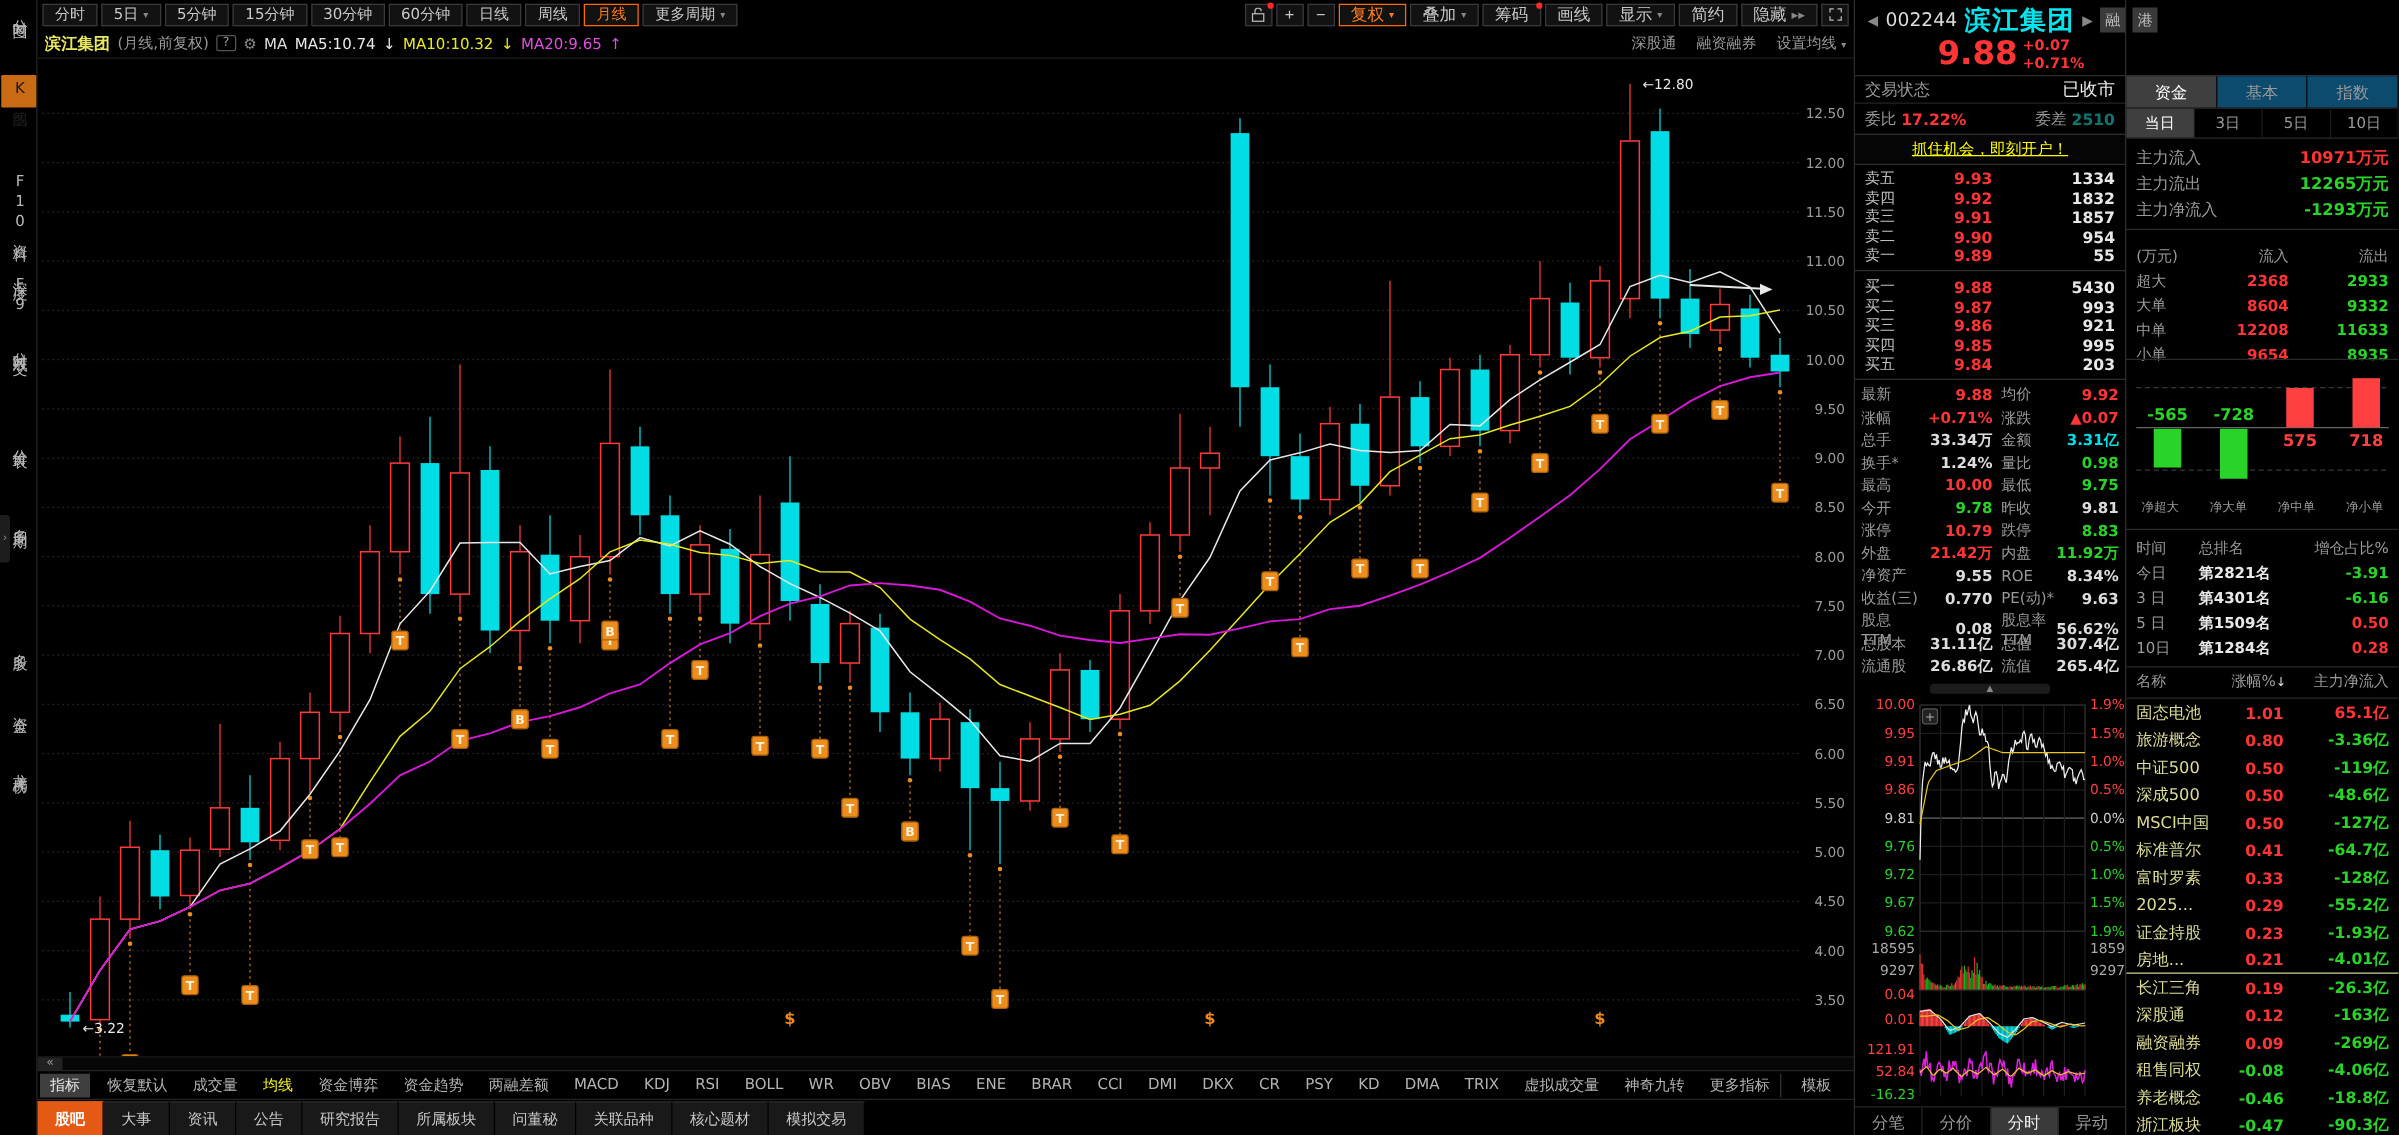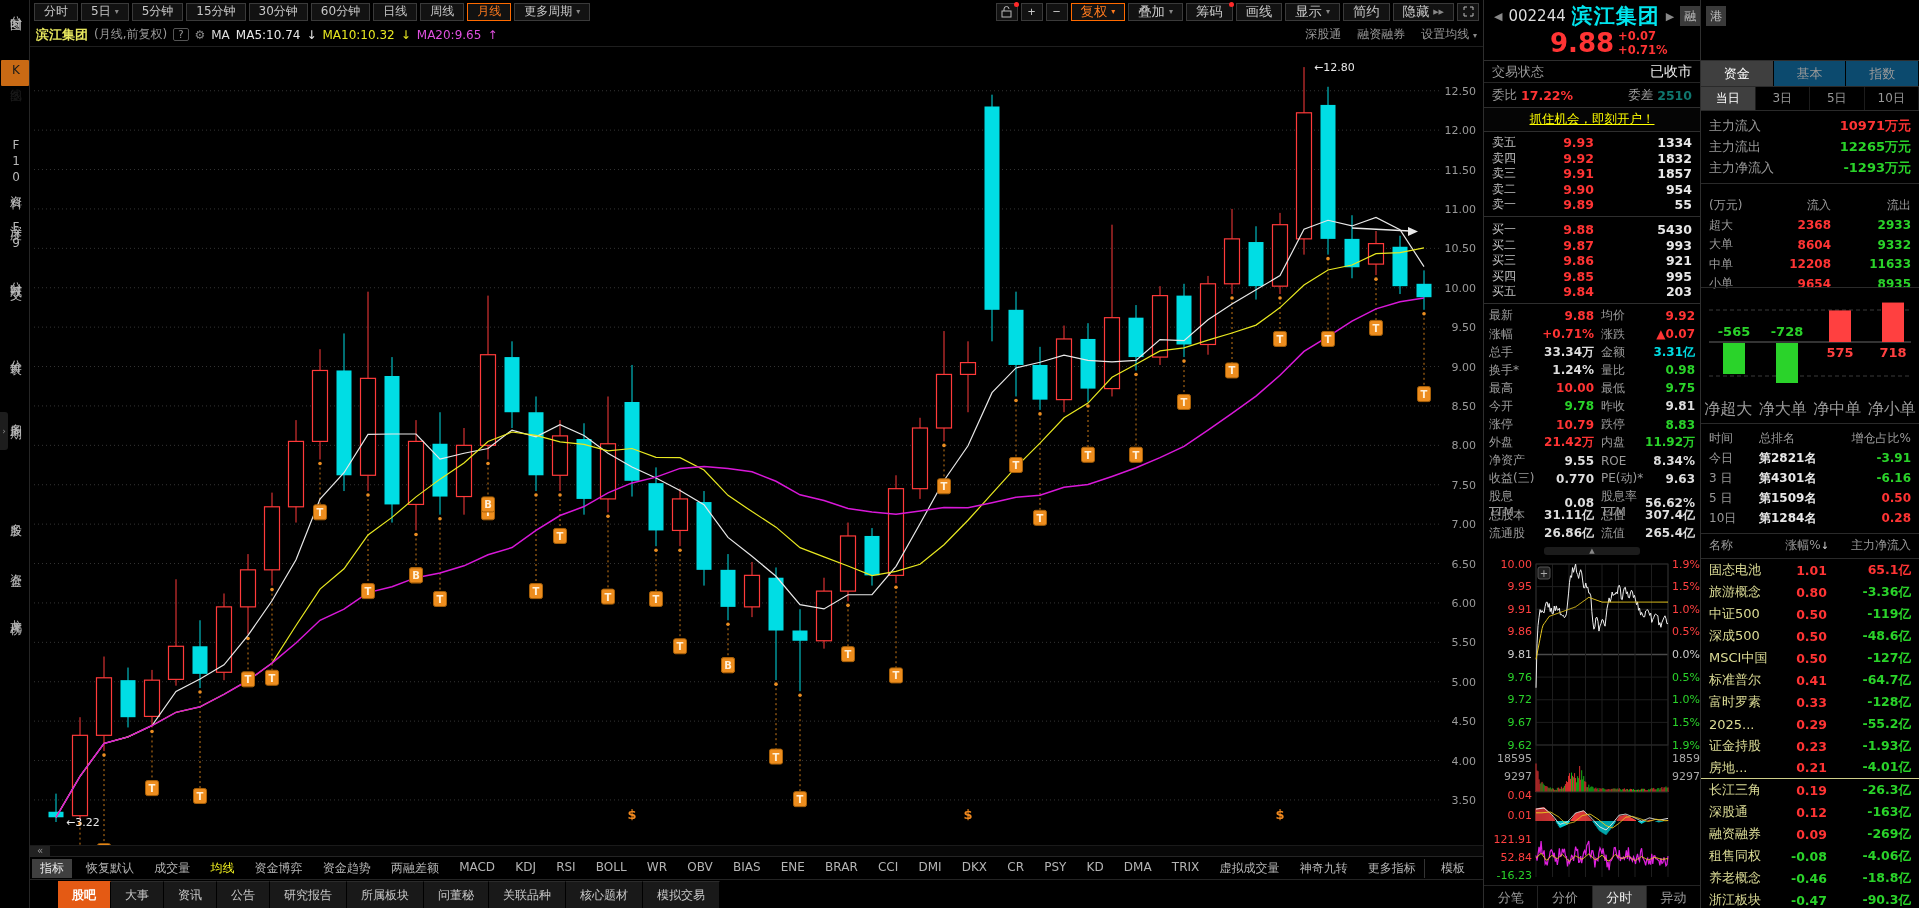--- a/index.html
+++ b/index.html
@@ -36,21 +36,21 @@
   #scrollrow{position:absolute;left:0;top:845px;width:100%;height:11px;background:#070707;
              border-top:1px solid #1a1a1a;display:flex;align-items:center;}
   #scrollleft{width:20px;height:10px;background:#222;color:#999;font-size:10px;line-height:9px;text-align:center;cursor:pointer;}
   #indbar{position:absolute;left:0;top:856px;width:100%;height:24px;display:flex;align-items:center;
           border-top:1px solid #242424;border-bottom:1px solid #242424;padding:0 2px;}
   #indlabel{background:#3f3f3f;color:#e8e8e8;padding:1px 8px;margin-right:6px;cursor:pointer;}
   #inditems{display:flex;flex:1;justify-content:space-between;padding:0 8px;overflow:hidden;}
   .ind{color:#b4b4b4;cursor:pointer;white-space:nowrap;}
   .ind.active{color:#f5f520;}
   #tplwrap{border-left:1px solid #333;padding:1px 16px;color:#b4b4b4;cursor:pointer;}
-  #btabs{position:absolute;left:0;top:881px;width:100%;height:27px;display:flex;background:#000;margin-left:28px;}
+  #btabs{position:absolute;left:0;top:881px;width:100%;height:27px;display:flex;background:#000;}
   .btab{padding:4px 14px;background:#191919;color:#c8c8c8;border-right:1px solid #000;border-top:1px solid #2b2b2b;
         cursor:pointer;display:flex;align-items:center;}
   .btab.active{background:#e45a14;color:#fff;font-weight:bold;border-top-color:#e45a14;}
   
   .vline{position:absolute;top:0;width:1px;height:908px;background:#2e2e2e;}
   
   #qheader{position:absolute;left:1484px;top:0;width:435px;height:60px;background:#000;}
   #qnav{position:absolute;left:0;top:2px;height:28px;display:flex;align-items:center;gap:6px;padding-left:10px;}
   .navarrow{color:#888;font-size:11px;cursor:pointer;}
   #qcode{color:#ddd;font-size:15px;}
@@ -106,21 +106,21 @@
   #p2flows{position:absolute;left:0;top:54px;width:100%;}
   .flowrow{display:flex;justify-content:space-between;align-items:center;height:21px;padding:0 8px;font-size:13px;}
   .flowrow .fl{color:#9a9a9a;} .flowrow .fv{font-weight:bold;}
   #p2table{position:absolute;left:0;top:122px;width:100%;border-top:1px solid #2a2a2a;padding-top:12px;}
   .ftr{display:grid;grid-template-columns:42px 1fr 1fr;padding:0 8px;height:19.5px;align-items:center;}
   .ftr .f0{color:#9a9a9a;} .ftr .f1{text-align:right;color:#ff3434;font-weight:bold;}
   .ftr .f2{text-align:right;color:#2ad32a;font-weight:bold;}
   .ftr.head .f1,.ftr.head .f2{color:#9a9a9a;font-weight:normal;}
   #netbars{position:absolute;left:0;top:226px;border-top:1px solid #2a2a2a;}
   #netcats{position:absolute;left:0;top:338px;width:100%;display:grid;grid-template-columns:repeat(4,1fr);
-           color:#9a9a9a;font-size:16px;text-align:center;}
+           color:#9a9a9a;font-size:10px;text-align:center;}
   #p2ranks{position:absolute;left:0;top:362px;width:100%;border-top:1px solid #2a2a2a;padding-top:4px;}
   .rrow{display:grid;grid-template-columns:36px 1fr 62px;padding:0 8px;height:20px;align-items:center;}
   .rrow .r0{color:#9a9a9a;} .rrow .r1{color:#e8e8e8;padding-left:14px;font-weight:bold;}
   .rrow .r2{text-align:right;font-weight:bold;}
   .rrow.head .r1{color:#9a9a9a;font-weight:normal;padding-left:14px;}
   .rrow.head .r2{color:#9a9a9a;font-weight:normal;}
   #p2sechead{position:absolute;left:0;top:472px;width:100%;height:24px;border-top:1px solid #2a2a2a;
              display:grid;grid-template-columns:1fr 56px 82px;padding:0 8px;align-items:center;color:#9a9a9a;}
   #p2sechead .sh1{text-align:right;} #p2sechead .sh2{text-align:right;}
   #p2sectors{position:absolute;left:0;top:497px;width:100%;border-top:1px solid #2a2a2a;}

